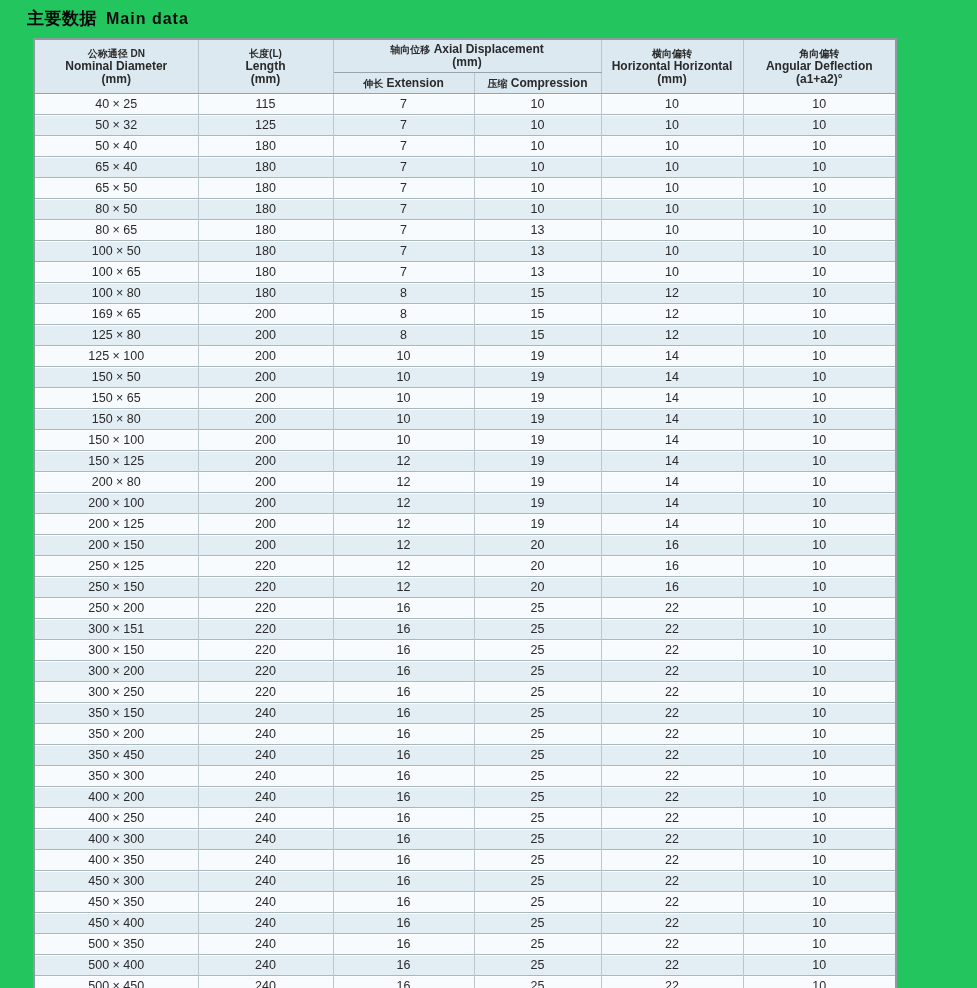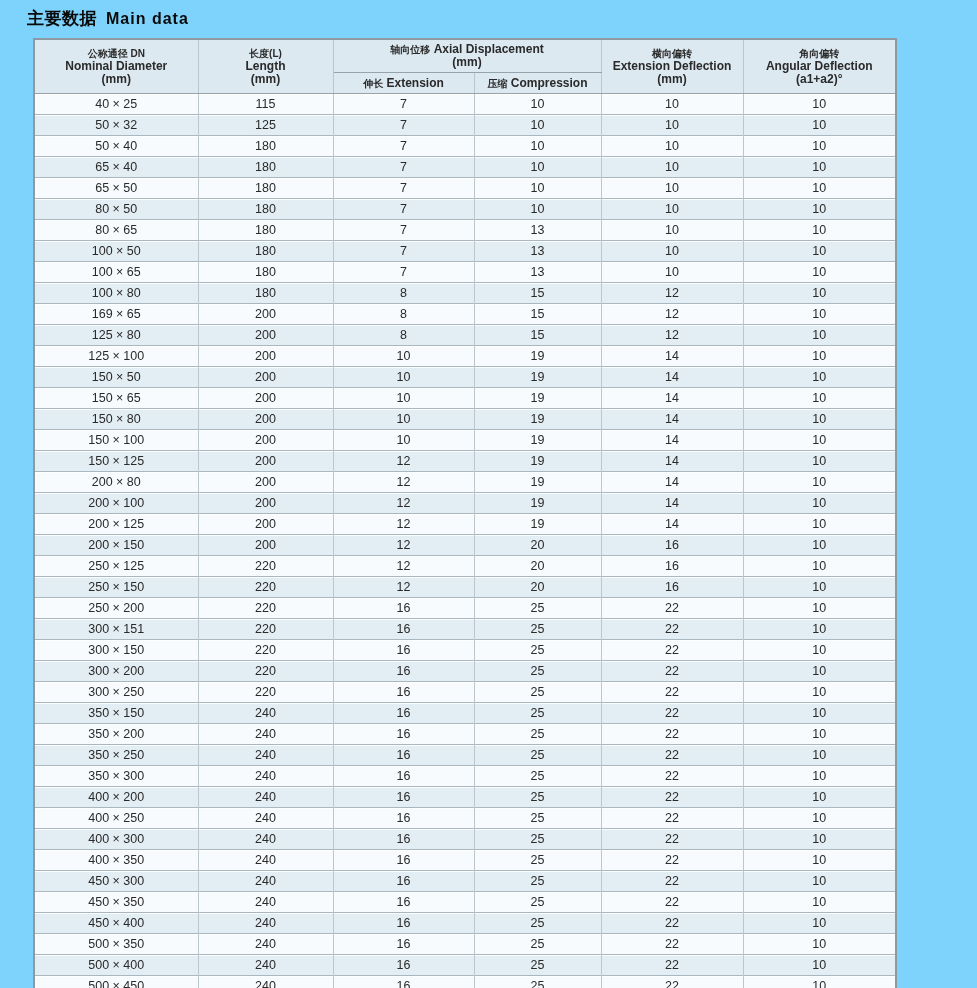--- a/index.html
+++ b/index.html
@@ -6,21 +6,21 @@
     margin: 0;
     padding: 0;
     background: #ffffff;
     font-family: "Liberation Sans", "DejaVu Sans", sans-serif;
     color: #222;
   }
   .page {
     position: relative;
     width: 977px;
     height: 988px;
-    background: #7dd3fc;
+    background: #22c55e;
     overflow: hidden;
   }
   .page-title {
     position: absolute;
     top: 7px;
     left: 27px;
     font-size: 17px;
     font-weight: bold;
     color: #0a0a0a;
     letter-spacing: 0.5px;
@@ -102,21 +102,21 @@
         </th>
         <th colspan="2">
           <div>
             <span class="zh">轴向位移</span>
             <span class="en">Axial Displacement</span>
           </div>
           <div class="en">(mm)</div>
         </th>
         <th rowspan="2">
           <div class="zh">横向偏转</div>
-          <div class="en">Extension Deflection</div>
+          <div class="en">Horizontal Horizontal</div>
           <div class="en">(mm)</div>
         </th>
         <th rowspan="2">
           <div class="zh">角向偏转</div>
           <div class="en">Angular Deflection</div>
           <div class="en">(a1+a2)°</div>
         </th>
       </tr>
       <tr class="h2">
         <th>
@@ -372,21 +372,21 @@
     </tr>
         <tr>
       <td>350 × 200</td>
       <td>240</td>
       <td>16</td>
       <td>25</td>
       <td>22</td>
       <td>10</td>
     </tr>
         <tr>
-      <td>350 × 250</td>
+      <td>350 × 450</td>
       <td>240</td>
       <td>16</td>
       <td>25</td>
       <td>22</td>
       <td>10</td>
     </tr>
         <tr>
       <td>350 × 300</td>
       <td>240</td>
       <td>16</td>

